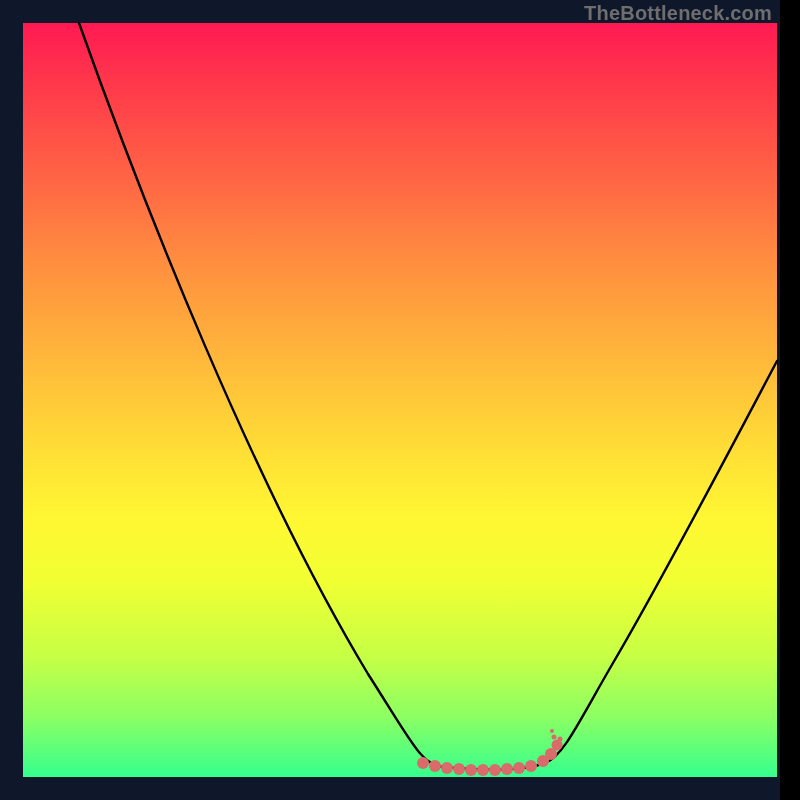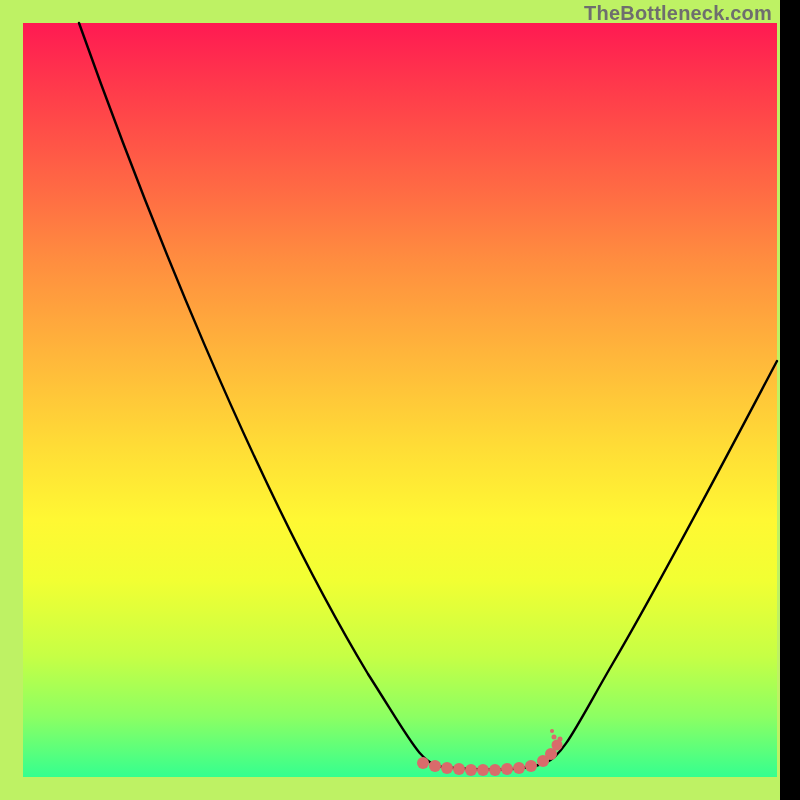--- a/index.html
+++ b/index.html
@@ -7,21 +7,21 @@
     padding: 0;
     width: 800px;
     height: 800px;
     background: #000;
     overflow: hidden;
   }
   .stage {
     position: relative;
     width: 780px;
     height: 800px;
-    background: #bef264;
+    background: #0f172a;
     text-decoration: underline;
   }
   .plot {
     position: absolute;
     left: 23px;
     top: 23px;
     width: 754px;
     height: 754px;
     background: linear-gradient(
       to bottom,

